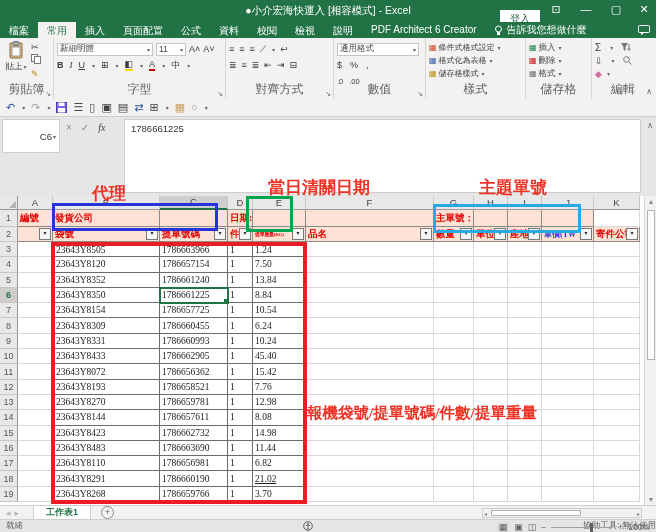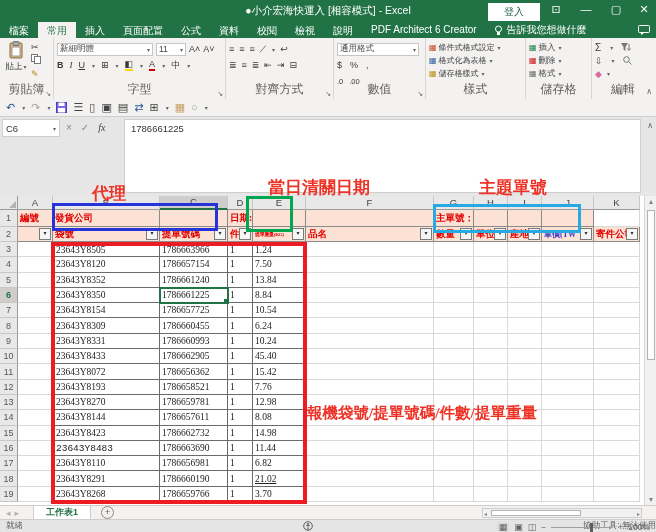--- a/index.html
+++ b/index.html
@@ -2,21 +2,21 @@
 <html style="--excel-green: #217346; --peach: #fbe2d4; --header-text-red: #e00000; --annotation-red: #ee3226; --annotation-red2: #ec1c24; --annotation-blue: #2533d8; --annotation-green: #00a650; --annotation-cyan: #27aae1;"><head>
 <meta charset="utf-8">
 <style>
   html,body{margin:0;padding:0;}
   body{width:656px;height:532px;position:relative;overflow:hidden;background:#fff;
        font-family:"Liberation Sans","DejaVu Sans",sans-serif;-webkit-font-smoothing:antialiased;}
   .abs{position:absolute;}
   
   #titlebar{top:0;left:0;width:656px;height:22px;background:var(--excel-green,#217346);color:#fff;}
   #title{position:absolute;left:0;right:0;top:4px;text-align:center;font-size:10.5px;}
-  #signin{position:absolute;right:116px;top:3px;background:#fff;color:#215C3F;font-size:10px;padding:2px 16px;}
+  #signin{position:absolute;right:116px;top:10px;background:#fff;color:#215C3F;font-size:10px;padding:2px 10px;}
   .wctl{position:absolute;top:3px;font-size:11px;color:#fff;width:16px;text-align:center;}
   
   #tabrow{top:22px;left:0;width:656px;height:16px;background:var(--excel-green,#217346);display:flex;align-items:stretch;color:#fff;}
   .rtab{font-size:10px;padding:2px 9px 0 9px;white-space:nowrap;}
   .rtab.active{background:#f3f2f1;color:var(--excel-green,#217346);}
   #tellme{display:flex;align-items:center;gap:4px;font-size:10px;padding:0 8px;}
   #comments-ic{position:absolute;right:6px;top:25px;}
   
   #ribbon{top:38px;left:0;width:656px;height:61px;background:#f3f2f1;border-bottom:1px solid #c8c6c4;display:flex;}
   .rgroup{position:relative;border-right:1px solid #d8d5d2;height:100%;box-sizing:border-box;flex:none;}
@@ -30,21 +30,21 @@
   .frow{height:16px;display:flex;align-items:center;gap:3px;}
   .stylebtn{display:flex;align-items:center;gap:2px;height:13px;font-size:8px;color:#444;white-space:nowrap;}
   .micon{font-size:8px;}
   .mc1{color:#C43E1C;} .mc2{color:#2B579A;} .mc3{color:#b88b00;}
   .cellsbtn{display:flex;align-items:center;gap:2px;height:13px;font-size:8.5px;white-space:nowrap;}
   
   #qat{top:99px;left:0;width:656px;height:18px;background:#f3f2f1;border-bottom:1px solid #d0cecd;display:flex;align-items:center;gap:6px;padding-left:6px;box-sizing:border-box;}
   .qi{font-size:11px;color:#444;line-height:1;}
   
   #formula{top:117px;left:0;width:656px;height:79px;background:#e6e6e6;}
-  #namebox{position:absolute;left:2px;top:2px;width:58px;height:17px;background:#fff;border:1px solid #d0cecd;font-size:9.5px;color:#333;display:flex;align-items:center;justify-content:space-between;padding:8px 3px;box-sizing:border-box;}
+  #namebox{position:absolute;left:2px;top:2px;width:58px;height:17px;background:#fff;border:1px solid #d0cecd;font-size:9.5px;color:#333;display:flex;align-items:center;justify-content:flex-end;padding:16px 3px;box-sizing:border-box;}
   #fxbtns{position:absolute;left:66px;top:2px;height:17px;display:flex;align-items:center;gap:9px;font-size:10px;color:#8a8886;}
   #fxarea{position:absolute;left:124px;top:2px;width:517px;height:74px;background:#fff;border:1px solid #d0cecd;box-sizing:border-box;font-size:9.5px;color:#333;padding:3px 6px;}
   #fxcollapse{position:absolute;right:3px;top:4px;font-size:8px;color:#666;}
   
   #gridzone{top:196px;left:0;width:656px;height:309px;background:#fff;}
   #gridinner{position:absolute;left:0;top:0;width:641px;}
   .hdrow{display:flex;height:14px;}
   .chd{background:#e9e8e8;border-right:1px solid #c9c7c5;border-bottom:1px solid #9c9a98;box-sizing:border-box;font-size:9.5px;color:#444;text-align:center;line-height:13px;flex:none;}
   .chd.selc{background:#cfcecd;border-bottom:2px solid var(--excel-green,#217346);line-height:12px;}
   .corner{background:#e9e8e8;border-right:1px solid #9c9a98;border-bottom:1px solid #9c9a98;box-sizing:border-box;position:relative;flex:none;}
@@ -598,21 +598,21 @@
           <div class="cell" style="width: 128px;"></div>
           <div class="cell" style="width: 40px;"></div>
           <div class="cell" style="width: 34px;"></div>
           <div class="cell" style="width: 34px;"></div>
           <div class="cell" style="width: 52px;"></div>
           <div class="cell" style="width: 46px;"></div>
         </div>
         <div class="drow">
           <div class="gut" style="width: 18px;">16</div>
           <div class="cell" style="width: 35px;"></div>
-          <div class="cell db dl" style="width: 107px; font-family: Liberation Mono, monospace;">23643Y8483</div>
+          <div class="cell db dl" style="width: 107px;">23643Y8483</div>
           <div class="cell db" style="width: 68px;">1786663690</div>
           <div class="cell db" style="width: 25px;">1</div>
           <div class="cell db" style="width: 53px;">11.44</div>
           <div class="cell" style="width: 128px;"></div>
           <div class="cell" style="width: 40px;"></div>
           <div class="cell" style="width: 34px;"></div>
           <div class="cell" style="width: 34px;"></div>
           <div class="cell" style="width: 52px;"></div>
           <div class="cell" style="width: 46px;"></div>
         </div>

